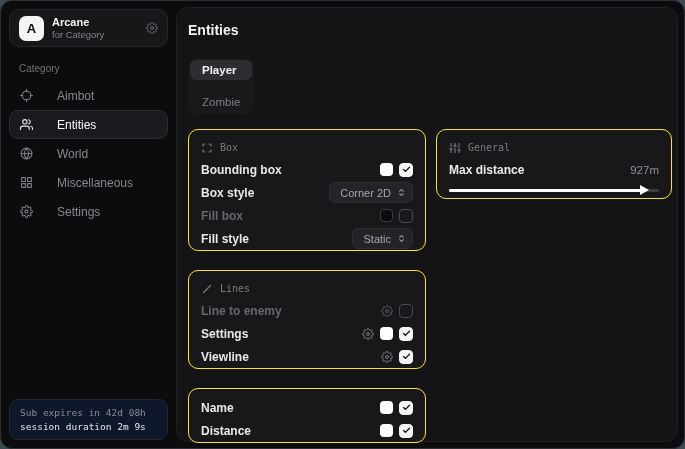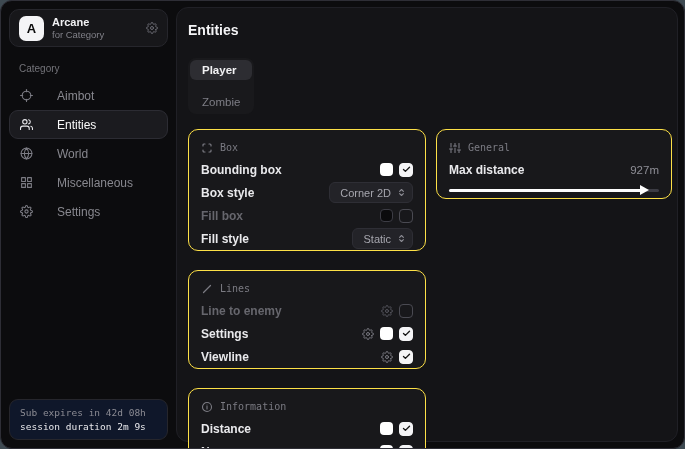--- a/index.html
+++ b/index.html
@@ -290,43 +290,33 @@
               <span class="checkbox checked">
                 <svg width="9" height="9" viewBox="0 0 24 24" fill="none" stroke="#151515" stroke-width="3.6" stroke-linecap="round" stroke-linejoin="round">
                     <polyline points="20 6 9 17 4 12"></polyline>
                   </svg>
               </span>
             </span>
           </div>
         </div>
 
         <div class="card">
-          <div class="card-header">
-            <span class="hicon">
-              <svg width="12" height="12" viewBox="0 0 24 24" fill="none" stroke="currentColor" stroke-width="2.2" stroke-linecap="round" stroke-linejoin="round">
-                  <circle cx="12" cy="12" r="9"></circle>
-                  <line x1="12" y1="16" x2="12" y2="11"></line>
-                  <line x1="12" y1="8" x2="12.01" y2="8"></line>
-                </svg>
-            </span>
-            <span>Information</span>
+          <div class="row">
+            <span class="row-label">Name</span>
+            <span class="controls">
+              <span class="swatch white"></span>
+              <span class="checkbox checked">
+                <svg width="9" height="9" viewBox="0 0 24 24" fill="none" stroke="#151515" stroke-width="3.6" stroke-linecap="round" stroke-linejoin="round">
+                    <polyline points="20 6 9 17 4 12"></polyline>
+                  </svg>
+              </span>
+            </span>
           </div>
           <div class="row">
             <span class="row-label">Distance</span>
-            <span class="controls">
-              <span class="swatch white"></span>
-              <span class="checkbox checked">
-                <svg width="9" height="9" viewBox="0 0 24 24" fill="none" stroke="#151515" stroke-width="3.6" stroke-linecap="round" stroke-linejoin="round">
-                    <polyline points="20 6 9 17 4 12"></polyline>
-                  </svg>
-              </span>
-            </span>
-          </div>
-          <div class="row">
-            <span class="row-label">Name</span>
             <span class="controls">
               <span class="swatch white"></span>
               <span class="checkbox checked">
                 <svg width="9" height="9" viewBox="0 0 24 24" fill="none" stroke="#151515" stroke-width="3.6" stroke-linecap="round" stroke-linejoin="round">
                     <polyline points="20 6 9 17 4 12"></polyline>
                   </svg>
               </span>
             </span>
           </div>
         </div>

